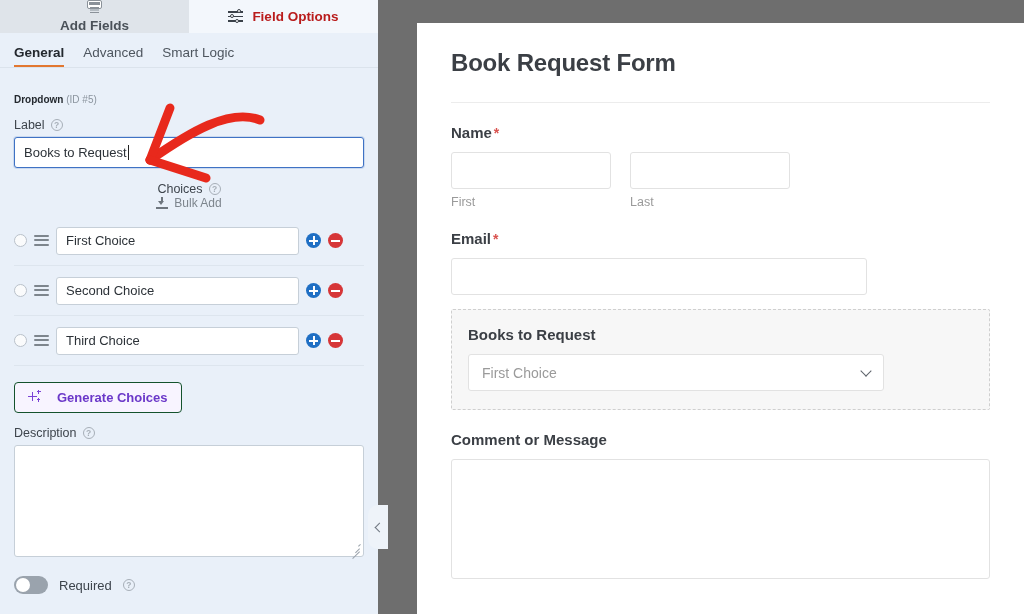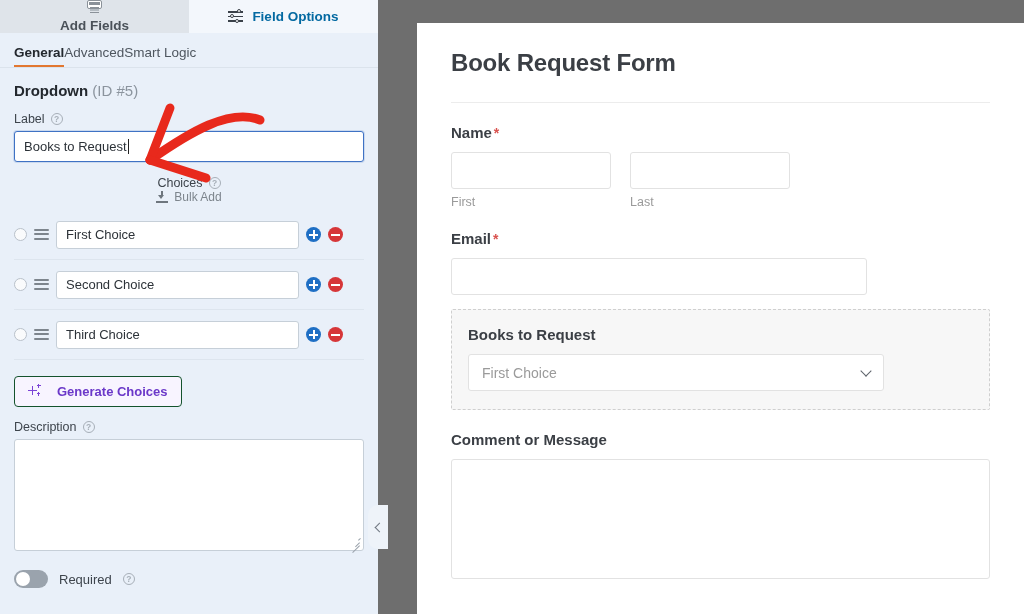--- a/index.html
+++ b/index.html
@@ -18,21 +18,21 @@
     width: 378px; height: 614px;
     background: #e9f0f9;
     overflow: hidden;
   }
   .tabs {
     display: flex; height: 33px;
     background: #d8dee7;
   }
   .tab {
     flex: 1; display: flex; align-items: center; justify-content: center;
-    gap: 9px; font-size: 13.5px; font-weight: bold; color: #0369a1;
+    gap: 9px; font-size: 13.5px; font-weight: bold; color: #b91c1c;
     cursor: pointer; height: 33px;
   }
   .tab.inactive { background: #dfe4ea; color: #4a5159; flex-direction: column; }
   .tab.active { background: #f3f7fc; }
   .tab .ti { display: inline-block; width: 15px; height: 13px; position: relative; }
 
   
   .ico-addfields {
     border: 1.4px solid #8a9199; border-radius: 2px; background: #fff;
   }
@@ -50,30 +50,30 @@
   .ico-sliders i:nth-child(1) { top: 1px; }
   .ico-sliders i:nth-child(2) { top: 5.6px; }
   .ico-sliders i:nth-child(3) { top: 10.2px; }
   .ico-sliders b { position: absolute; width: 4px; height: 4px; border-radius: 50%;
     background: #fff; border: 1.5px solid #3a4149; }
   .ico-sliders b:nth-child(4) { top: -0.7px; left: 9px; }
   .ico-sliders b:nth-child(5) { top: 3.9px; left: 2px; }
   .ico-sliders b:nth-child(6) { top: 8.5px; left: 7px; }
 
   .subtabs {
-    display: flex; padding: 12px 14px 0 14px;
+    display: flex; gap: 19px; padding: 12px 14px 0 14px;
     border-bottom: 1px solid #dbe3ec; height: 35px; background: #e9f0f9;
     position: relative;
   }
   .subtab { font-size: 13.5px; color: #4e565f; cursor: pointer; padding-bottom: 9px; }
   .subtab.active { color: #23282e; font-weight: bold; border-bottom: 2.5px solid #e27730; }
 
   .panel-body { padding: 0 14px; }
 
-  .field-title { margin-top: 14px; font-size: 15px; font-weight: bold; color: #23282e; }
+  .field-title { margin-top: 26px; font-size: 10px; font-weight: bold; color: #23282e; }
   .field-title .id { font-weight: normal; color: #8b949e; }
 
   .lbl { display: flex; align-items: center; gap: 6px; font-size: 12.5px;
          color: #3d444c; margin-top: 13px; margin-bottom: 5px; }
   .help {
     width: 12px; height: 12px; border-radius: 50%; border: 1px solid #a7afb8;
     color: #a7afb8; font-size: 8.5px; line-height: 10.5px; text-align: center;
     display: inline-block; font-weight: bold;
   }
 

